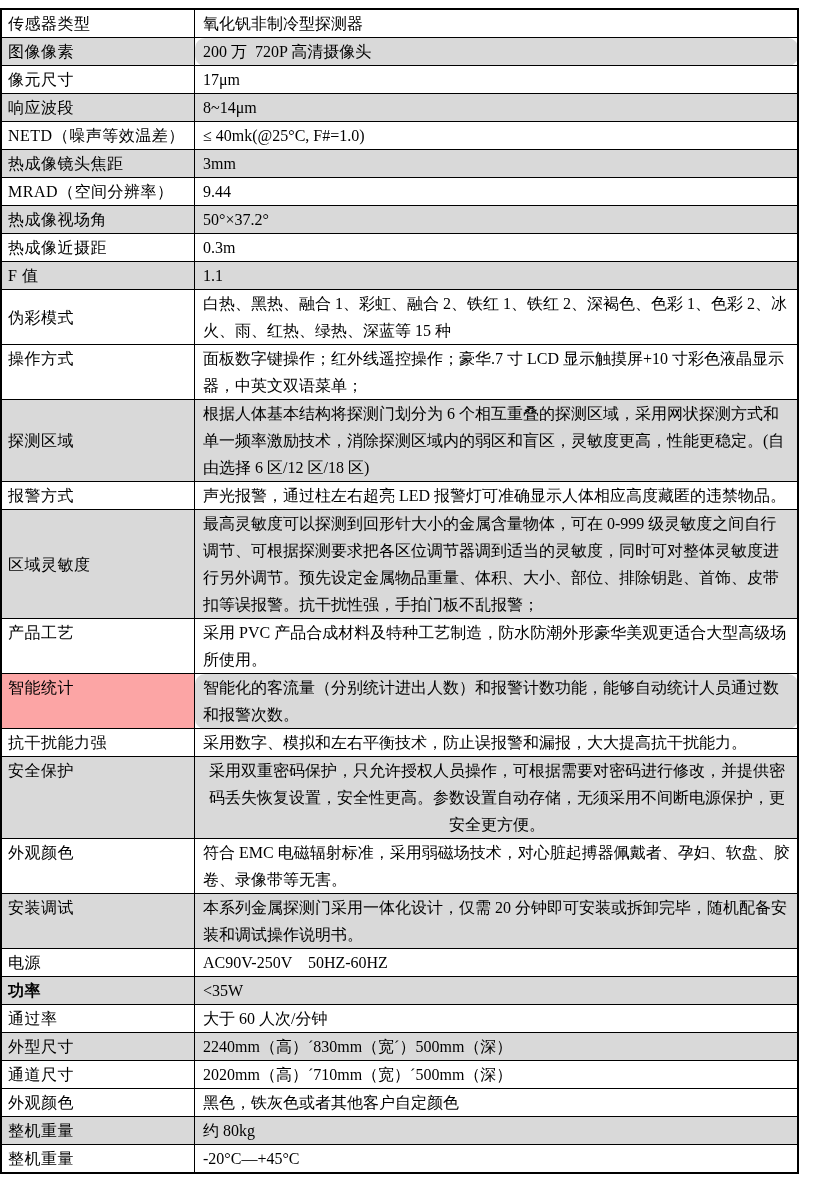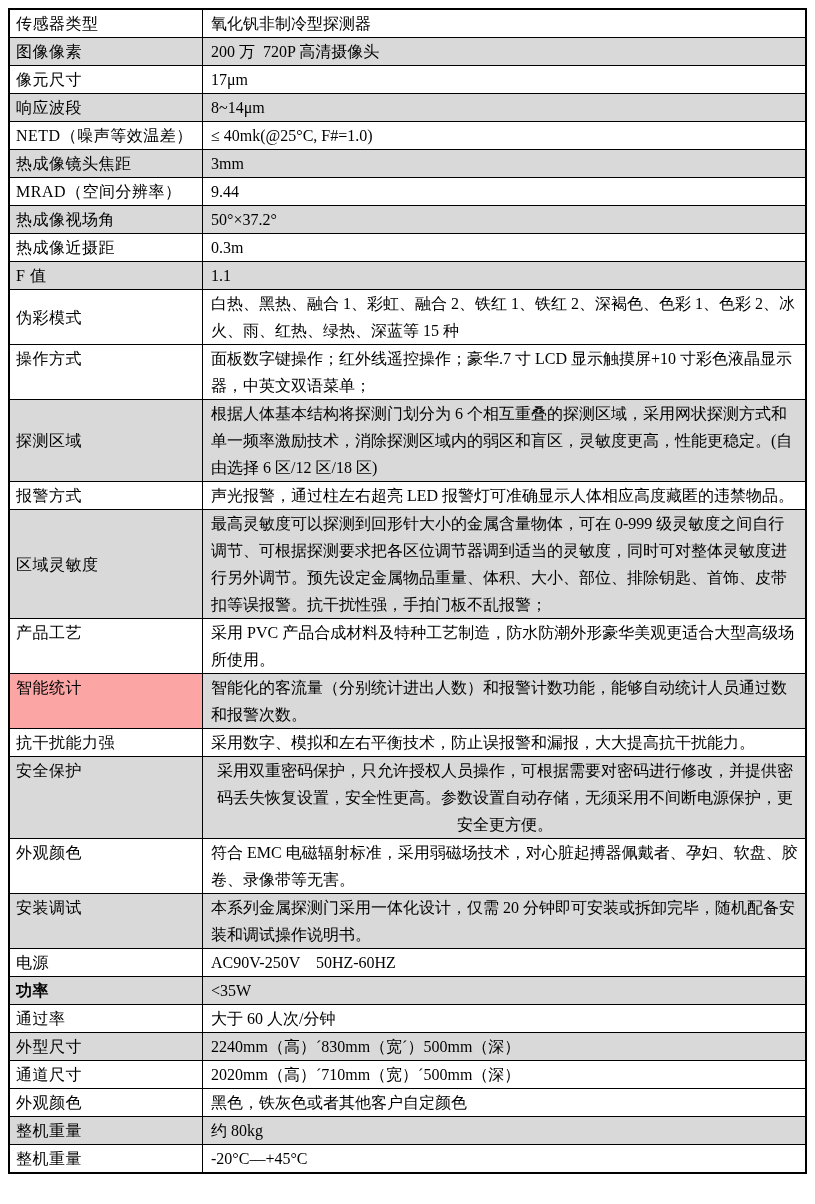--- a/index.html
+++ b/index.html
@@ -5,21 +5,21 @@
   html, body {
     margin: 0;
     padding: 0;
     background: #ffffff;
   }
   .page {
     position: relative;
     width: 815px;
     height: 1204px;
     box-sizing: border-box;
-    padding: 8px 7px 0 8px;
+    padding: 8px 7px 0 0;
     background: #ffffff;
     font-family: "Liberation Serif", "DejaVu Serif", serif;
     color: #000000;
     overflow: hidden;
   }
   table.spec-table {
     border-collapse: collapse;
     table-layout: fixed;
     width: 799px;
     border: 2px solid #000000;
@@ -53,21 +53,21 @@
 
 <div class="page" style="background: rgb(255, 255, 255); color: rgb(0, 0, 0);">
   <table class="spec-table">
     <tbody id="spec-tbody">
         <tr>
           <td class="spec-label">传感器类型</td>
           <td class="spec-value">氧化钒非制冷型探测器</td>
         </tr>
         <tr class="shaded">
           <td class="spec-label" style="background: rgb(217, 217, 217); margin-top: 11px;">图像像素</td>
-          <td class="spec-value" style="background: rgb(217, 217, 217);">200 万  720P 高清摄像头</td>
+          <td class="spec-value" style="background: rgb(217, 217, 217); border-radius: 10px;">200 万  720P 高清摄像头</td>
         </tr>
         <tr>
           <td class="spec-label">像元尺寸</td>
           <td class="spec-value">17μm</td>
         </tr>
         <tr class="shaded">
           <td class="spec-label" style="background: rgb(217, 217, 217);">响应波段</td>
           <td class="spec-value" style="background: rgb(217, 217, 217);">8~14μm</td>
         </tr>
         <tr>
@@ -113,21 +113,21 @@
         <tr class="shaded vcenter">
           <td class="spec-label" style="background: rgb(217, 217, 217);">区域灵敏度</td>
           <td class="spec-value" style="background: rgb(217, 217, 217);">最高灵敏度可以探测到回形针大小的金属含量物体，可在 0-999 级灵敏度之间自行调节、可根据探测要求把各区位调节器调到适当的灵敏度，同时可对整体灵敏度进行另外调节。预先设定金属物品重量、体积、大小、部位、排除钥匙、首饰、皮带扣等误报警。抗干扰性强，手拍门板不乱报警；</td>
         </tr>
         <tr>
           <td class="spec-label">产品工艺</td>
           <td class="spec-value">采用 PVC 产品合成材料及特种工艺制造，防水防潮外形豪华美观更适合大型高级场所使用。</td>
         </tr>
         <tr class="shaded">
           <td class="spec-label" style="background: #fca5a5;">智能统计</td>
-          <td class="spec-value" style="background: rgb(217, 217, 217);">智能化的客流量（分别统计进出人数）和报警计数功能，能够自动统计人员通过数和报警次数。</td>
+          <td class="spec-value" style="background: rgb(217, 217, 217); border-radius: 10px;">智能化的客流量（分别统计进出人数）和报警计数功能，能够自动统计人员通过数和报警次数。</td>
         </tr>
         <tr>
           <td class="spec-label">抗干扰能力强</td>
           <td class="spec-value">采用数字、模拟和左右平衡技术，防止误报警和漏报，大大提高抗干扰能力。</td>
         </tr>
         <tr class="shaded">
           <td class="spec-label" style="background: rgb(217, 217, 217);">安全保护</td>
           <td class="spec-value" style="background: rgb(217, 217, 217); text-align: center;">采用双重密码保护，只允许授权人员操作，可根据需要对密码进行修改，并提供密码丢失恢复设置，安全性更高。参数设置自动存储，无须采用不间断电源保护，更安全更方便。</td>
         </tr>
         <tr>

